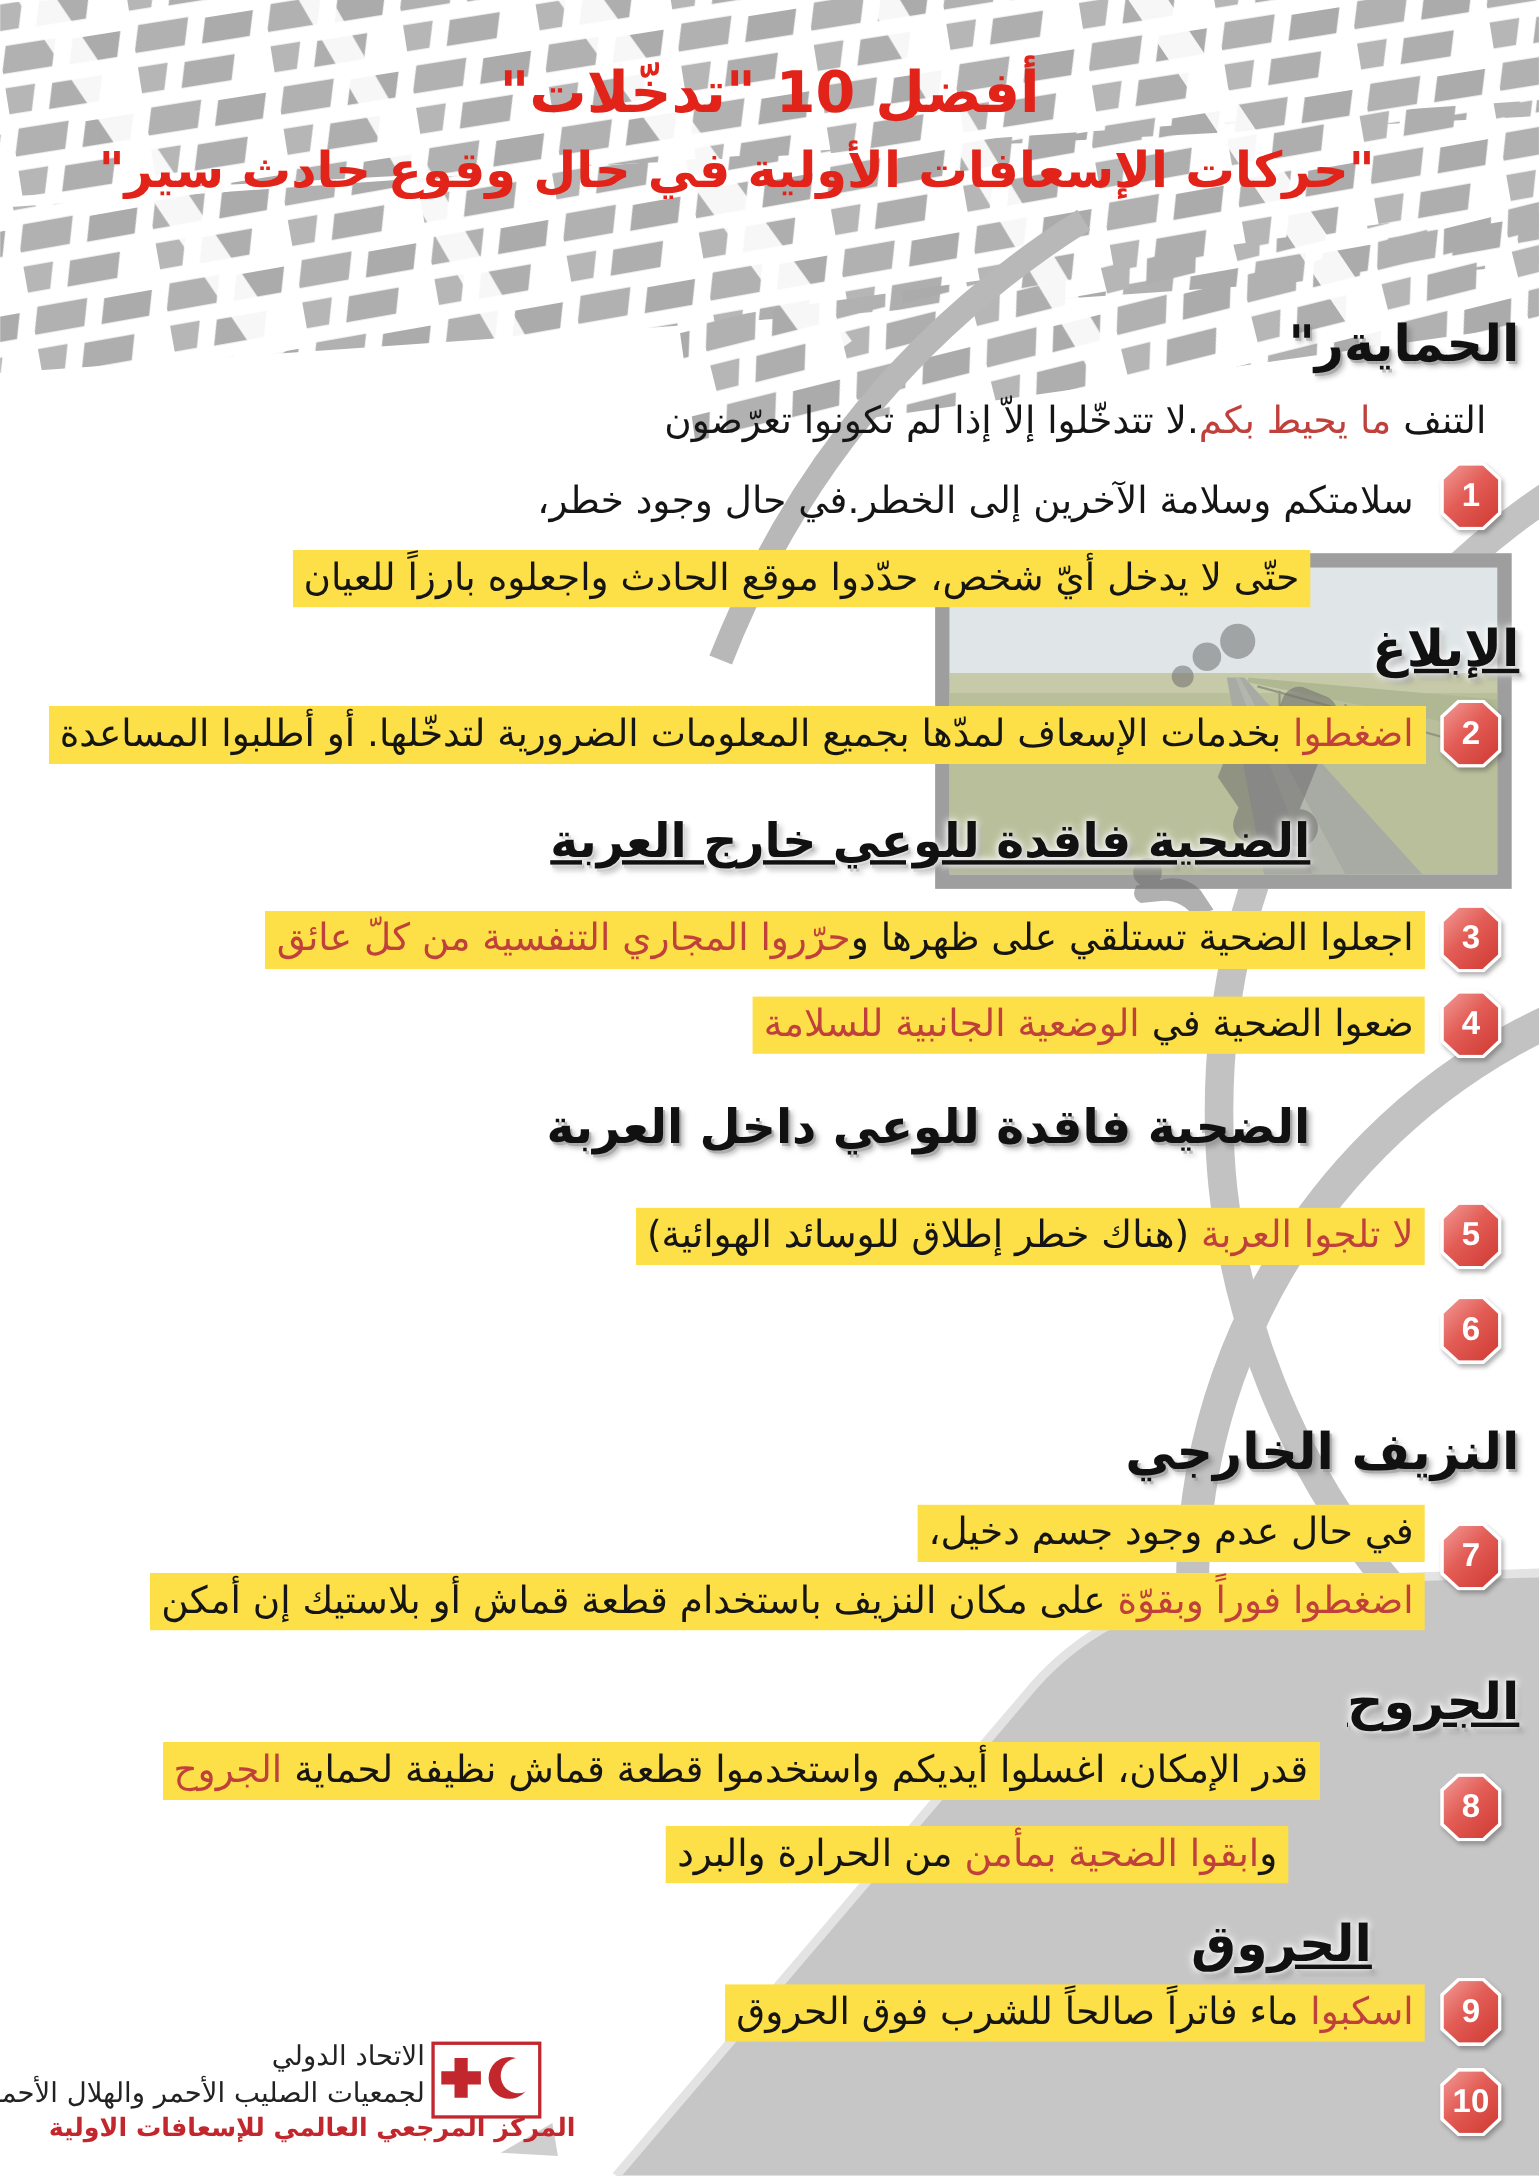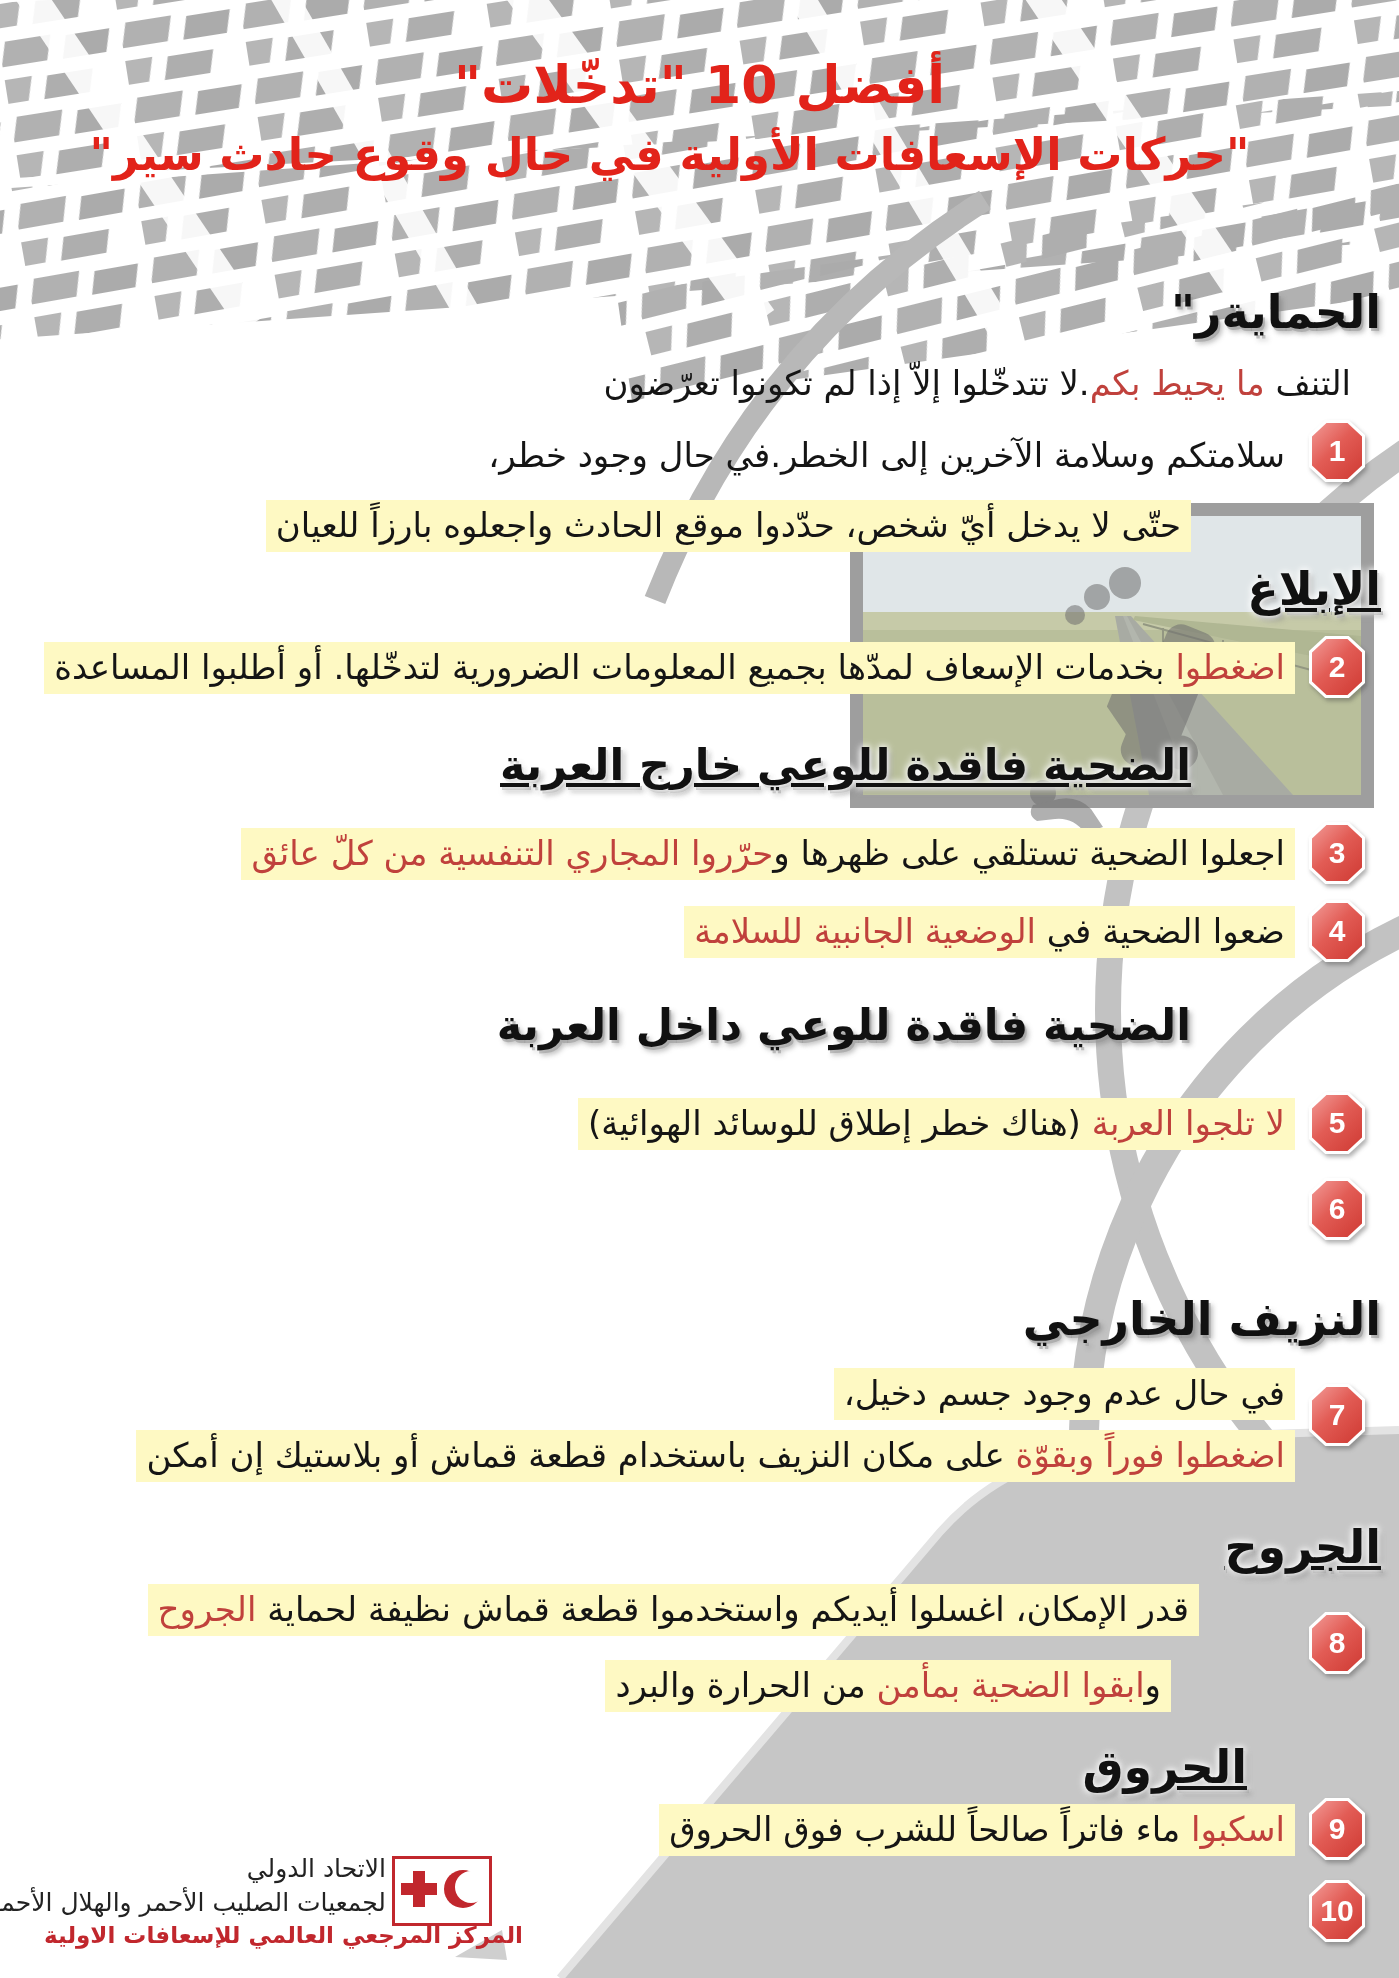--- a/index.html
+++ b/index.html
@@ -13,21 +13,21 @@
   .clipart{position:absolute;left:1005px;top:545px;z-index:2;opacity:.55;}
   
   .title{position:absolute;left:0;right:0;text-align:center;color:#e2231a;font-weight:bold;z-index:3;}
   .title1{top:55px;font-size:52px;letter-spacing:0px;}
   .title2{top:128px;right:60px;left:0;font-size:45px;}
   
   .sec{position:absolute;color:#111;font-weight:bold;font-size:46px;white-space:nowrap;z-index:4;
        text-shadow:2px 3px 0 rgba(150,150,150,.55),4px 5px 5px rgba(110,110,110,.45);}
   .sec.glow{text-shadow:0 0 6px #fff,0 0 10px #fff,2px 3px 0 rgba(150,150,150,.6),4px 5px 5px rgba(110,110,110,.5);text-decoration:underline;}
   
-  .para{position:absolute;font-size:34px;color:#151515;white-space:nowrap;z-index:4;background:#fef9c3;padding:3px 10px;line-height:1.35;}
+  .para{position:absolute;font-size:34px;color:#151515;white-space:nowrap;z-index:4;background:#fde047;padding:3px 10px;line-height:1.35;}
   .para .red{color:#c0413c;}
   .para.nobg{background:transparent;}
   
   .badge{position:absolute;width:56px;height:62px;z-index:5;filter:drop-shadow(2px 3px 2px rgba(60,60,60,.4));}
   .badge .oct-outer{position:absolute;inset:0;background:#ffffff;
       clip-path:polygon(29% 0%,71% 0%,100% 24%,100% 76%,71% 100%,29% 100%,0% 76%,0% 24%);}
   .badge .oct-inner{position:absolute;inset:3px;background:linear-gradient(135deg,#f29a96 0%,#e25c55 45%,#cf3a33 100%);
       clip-path:polygon(29% 0%,71% 0%,100% 24%,100% 76%,71% 100%,29% 100%,0% 76%,0% 24%);
       display:flex;align-items:center;justify-content:center;}
   .badge .num{color:#fff;font-family:"Liberation Sans",sans-serif;font-weight:bold;font-size:30px;direction:ltr;}

